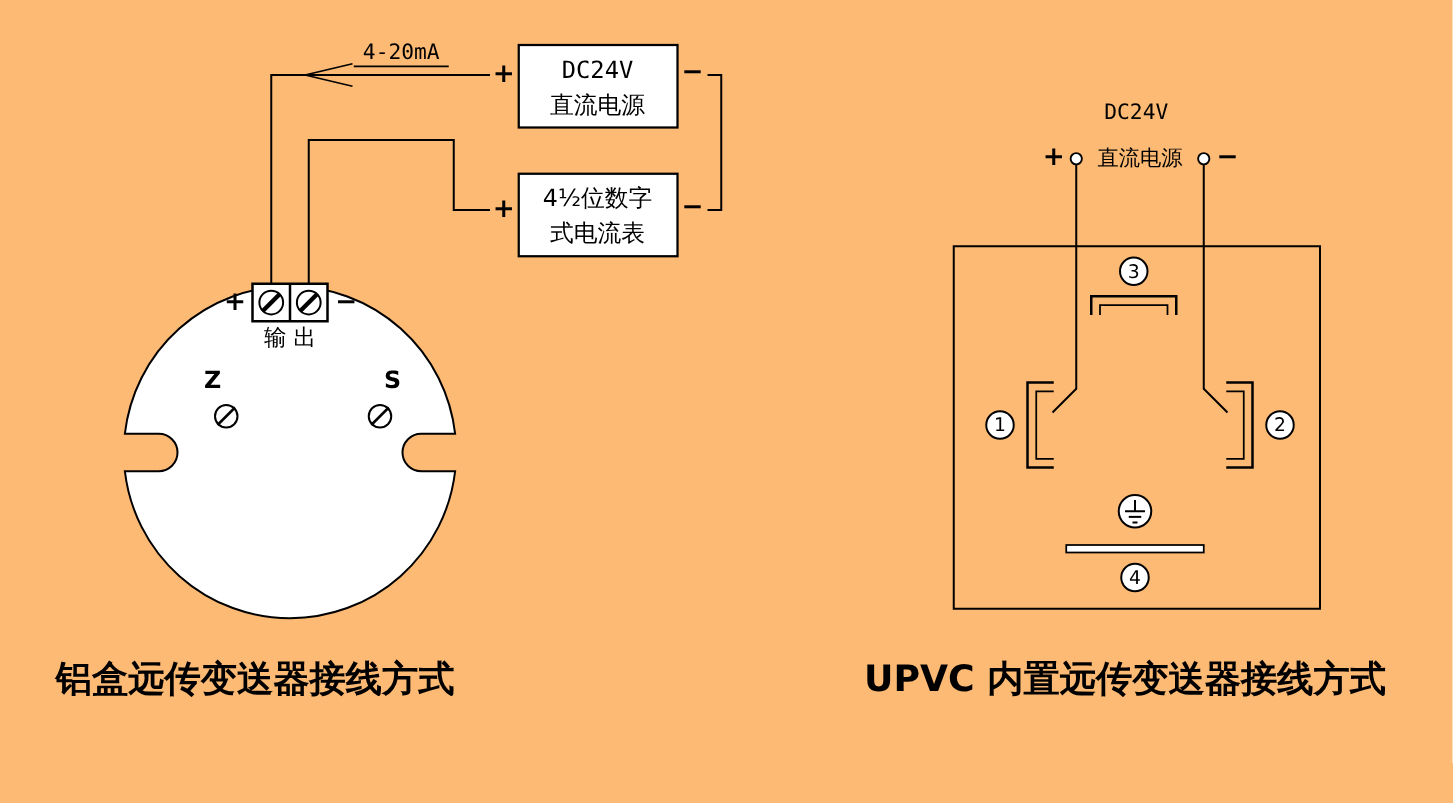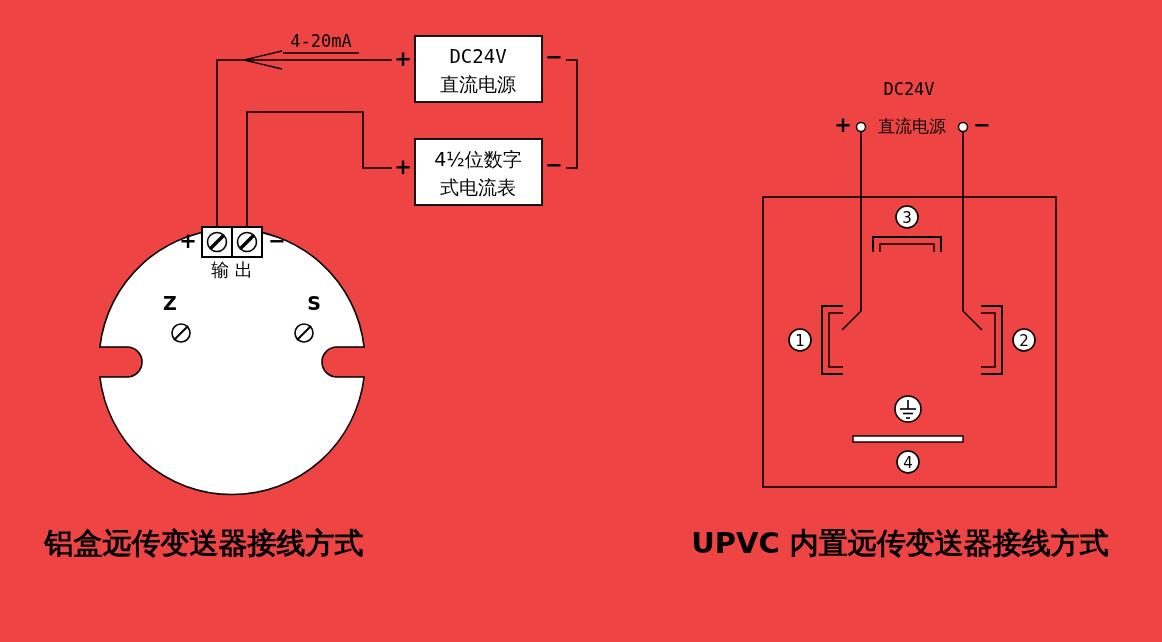--- a/index.html
+++ b/index.html
@@ -1,16 +1,16 @@
 <!DOCTYPE html>
 <html><head>
 <meta charset="utf-8">
 <style>
   html,body{margin:0;padding:0;background:#fff;}
-  .canvas{position:relative;width:1162px;height:642px;background:#ef4444;overflow:hidden;}
+  .canvas{position:relative;width:1162px;height:642px;background:#fdba74;overflow:hidden;}
   svg{position:absolute;left:0;top:0;}
   text{font-family:"DejaVu Sans",sans-serif;fill:#000;}
   .mono{font-family:"DejaVu Sans Mono","DejaVu Sans",monospace;}
   .sign{font-size:21px;font-weight:bold;}
   .boxtext{font-size:19px;}
   .caption{font-size:29px;font-weight:bold;font-family:"DejaVu Sans",sans-serif;}
   .circnum{font-size:15px;}
   .zs{font-size:19px;font-weight:bold;}
 </style>
 </head>

